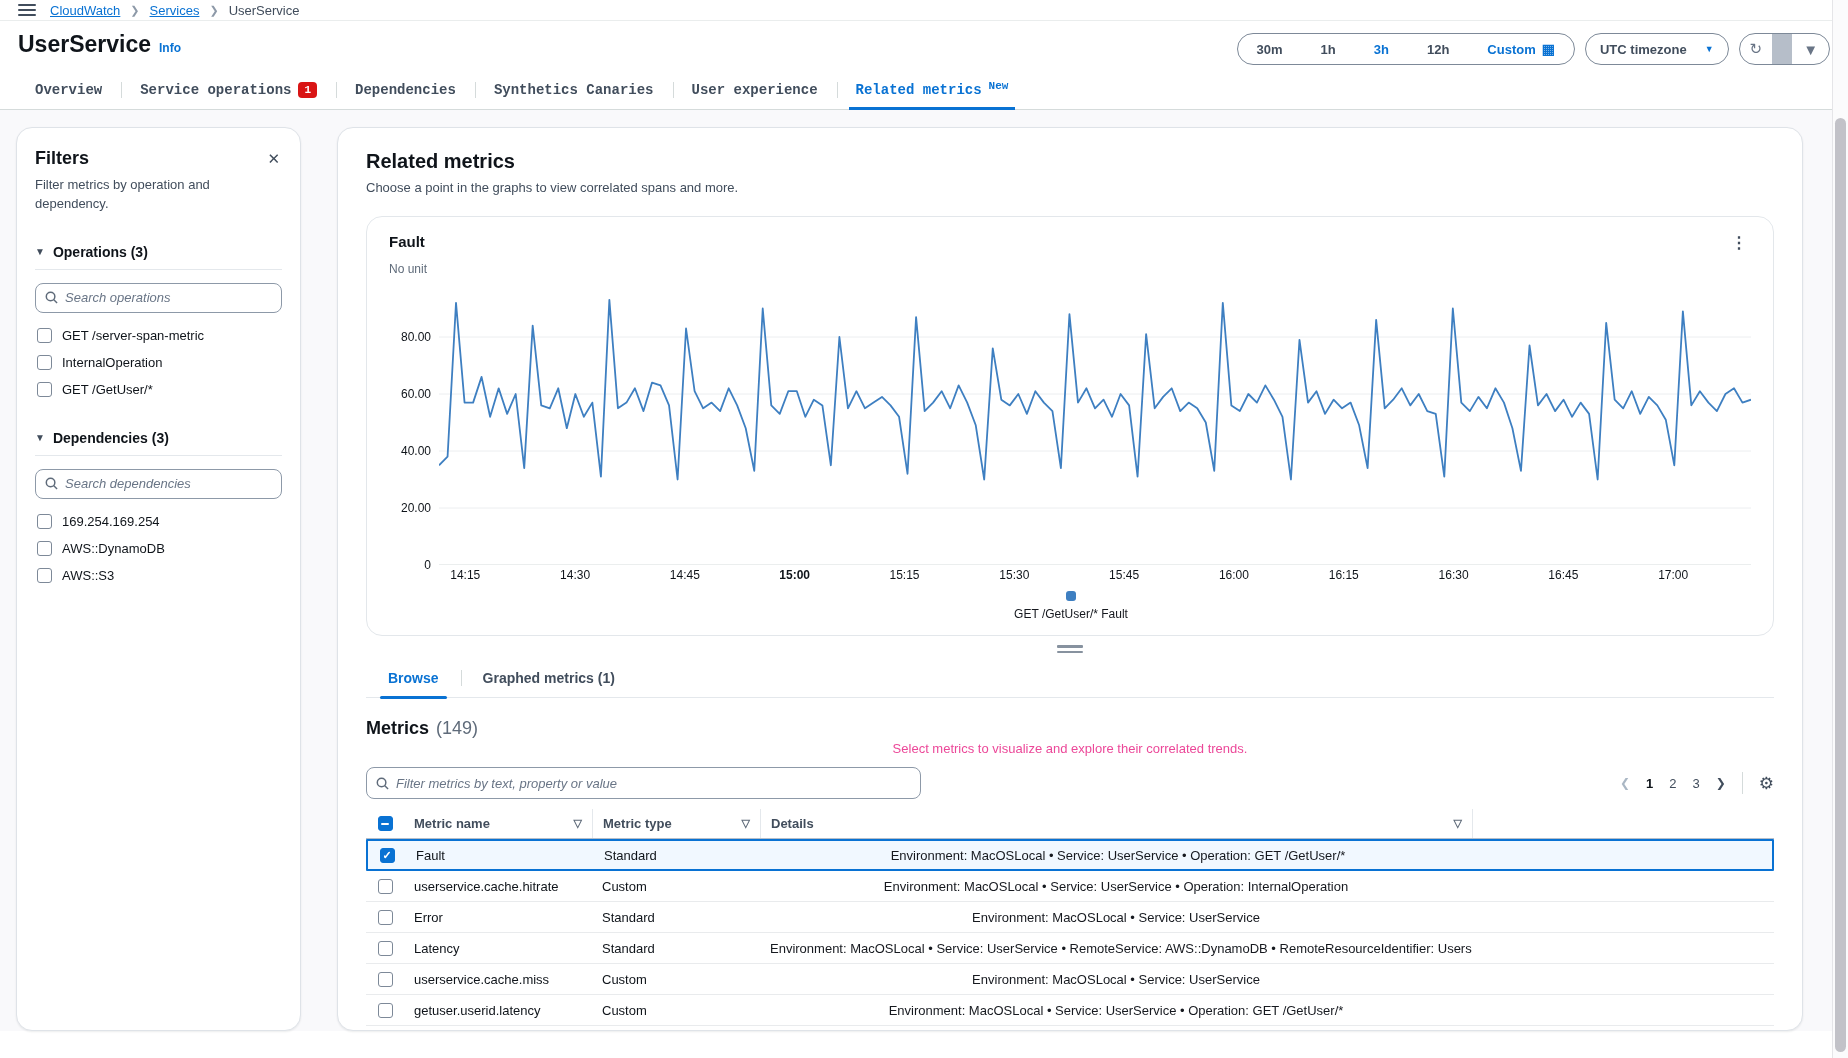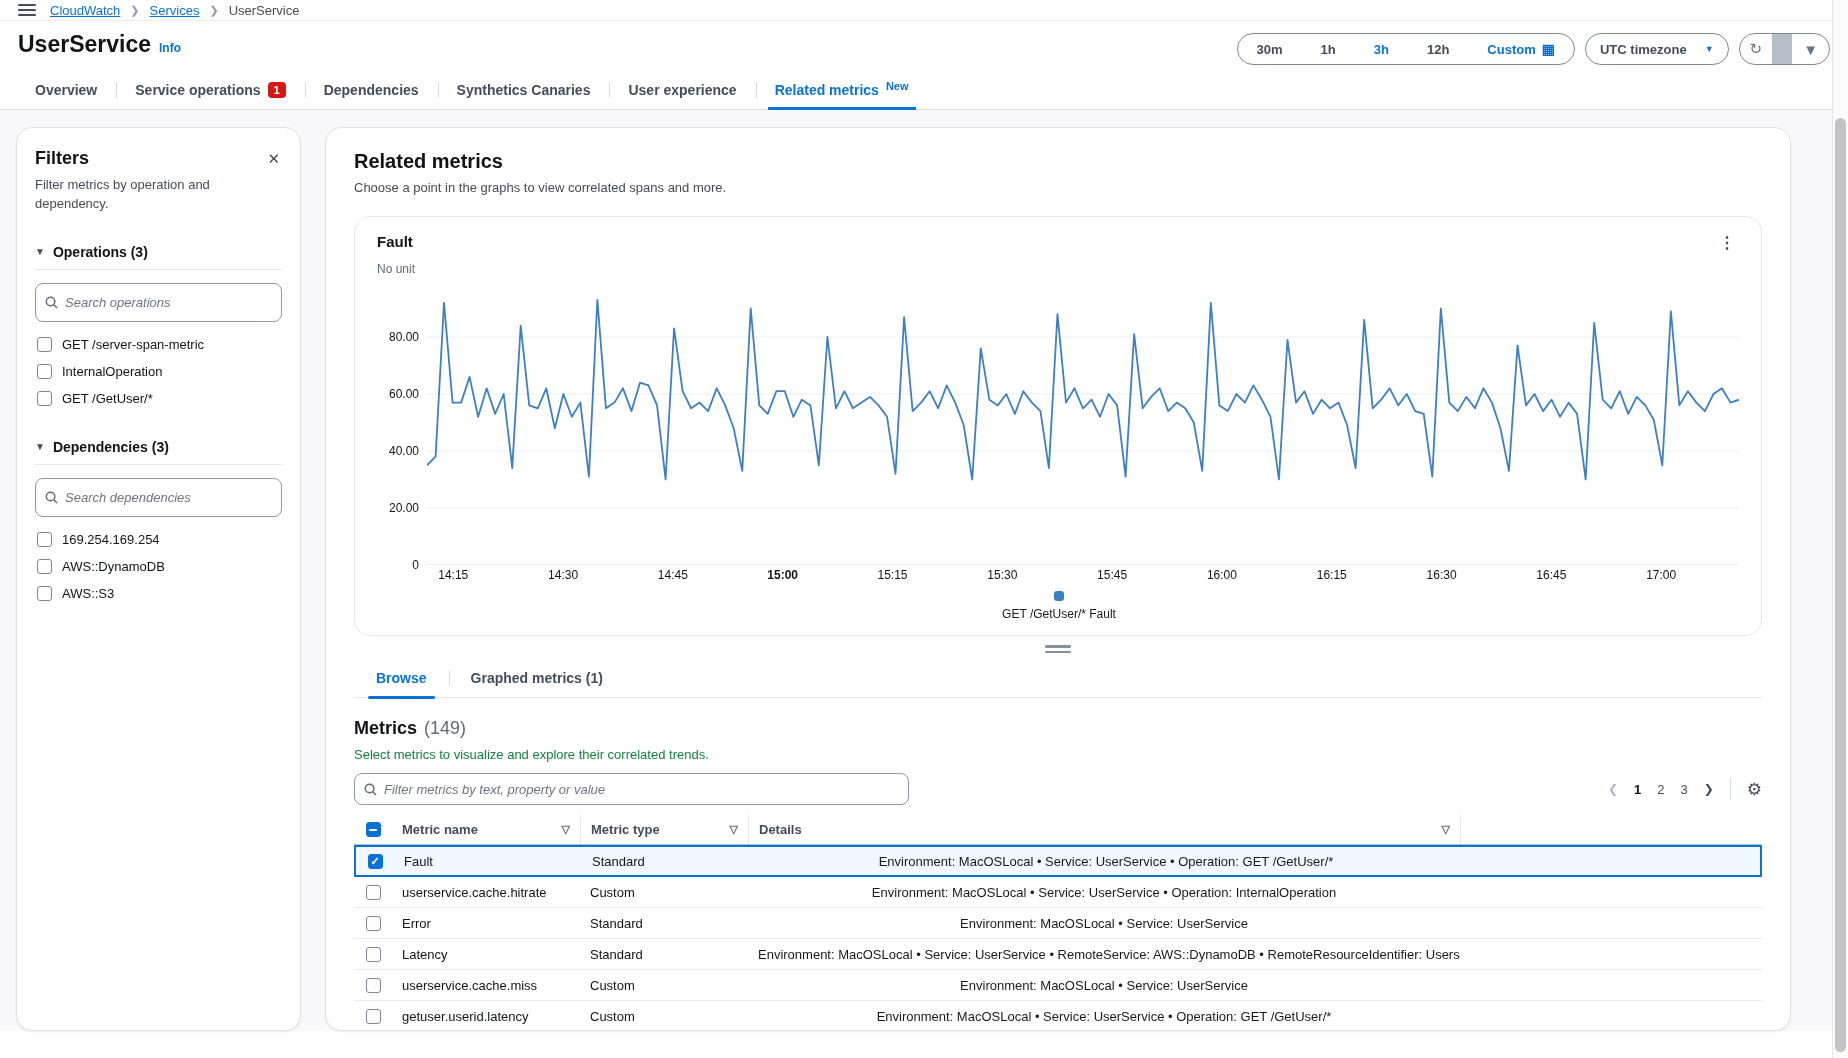--- a/index.html
+++ b/index.html
@@ -30,43 +30,43 @@
   .tz { padding:0 14px; gap:18px; font-size:13px; font-weight:bold; color:#414d5c; cursor:pointer; }
   .caret { font-size:9px; color:#0972d3; }
   .refresh { padding:0; color:#697586; }
   .refresh span { padding:0 10px; font-size:15px; cursor:pointer; }
   .refresh .divv { width:1px; align-self:stretch; background:#b6bec9; }
   .refresh .caret { color:#697586; }
 
   
   .tabs { display:flex; align-items:stretch; margin-top:8px; border-bottom:1px solid #d5dbdb; padding-left:16px; }
   .tab { display:flex; align-items:center; gap:7px; padding:9px 19px 11px; font-size:14px; font-weight:bold;
-    color:#414d5c; cursor:pointer; position:relative; }
+    color:#414d5c; cursor:pointer; position:relative;font-family:Liberation Mono, monospace; }
   .tab + .tab::before { content:""; position:absolute; left:0; top:9px; bottom:11px; width:1px; background:#d5dbdb; }
   .tab.active { color:#0972d3; }
   .tab.active::after { content:""; position:absolute; left:12px; right:12px; bottom:-1px; height:3px; background:#0972d3; }
   .badge-red { background:#d91515; color:#fff; font-size:11px; font-weight:bold; border-radius:4px;
     padding:2px 6px; line-height:1.1; }
   .new-badge { color:#0972d3; font-size:11px; font-weight:bold; position:relative; top:-4px; }
 
   
-  .content { display:flex; gap:24px; padding:17px 0 0 16px; background:#f9f9fb; height:921px; }
+  .content { display:flex; gap:36px; padding:17px 0 0 16px; background:#f9f9fb; height:921px; }
   .card { background:#fff; border:1px solid #dfe3e8; border-radius:16px; box-shadow:0 1px 2px rgba(15,20,26,.08); }
 
   
   .sidebar { width:285px; padding:20px 18px; height:100%; }
   .sb-head { display:flex; justify-content:space-between; align-items:flex-start; }
   .sb-title { font-size:18px; font-weight:bold; }
   .close-x { font-size:15px; color:#414d5c; cursor:pointer; padding:2px; }
   .sb-desc { font-size:13px; color:#414d5c; margin-top:6px; line-height:1.45; width:200px; }
   .sb-section { margin-top:30px; }
   .sb-sec-head { display:flex; align-items:center; gap:8px; font-size:14px; font-weight:bold;
     border-bottom:1px solid #e4e8ec; padding-bottom:9px; cursor:pointer; }
   .tri { font-size:10px; color:#414d5c; }
-  .search-box { margin-top:13px; display:flex; align-items:center; gap:7px; height:39px;
+  .search-box { margin-top:13px; display:flex; align-items:center; gap:7px; height:30px;
     border:1px solid #8d99a8; border-radius:8px; padding:0 9px; background:#fff; }
   .search-box input { border:none; outline:none; flex:1; font-size:13px; font-family:"Liberation Sans",sans-serif; background:transparent; }
   .search-box input::placeholder { font-style:italic; color:#697586; }
   .mag { flex:none; }
   .cklist { margin-top:12px; display:flex; flex-direction:column; gap:6px; }
   .ckrow { display:flex; align-items:center; gap:10px; font-size:13px; padding:3px 2px; cursor:pointer; }
   .cb { width:15px; height:15px; border:1.5px solid #7d8998; border-radius:3px; background:#fff; flex:none;
     display:flex; align-items:center; justify-content:center; font-size:11px; color:#fff; }
   .cb[data-state="checked"] { background:#0972d3; border-color:#0972d3; }
   .cb[data-state="checked"]::after { content:"✓"; font-weight:bold; }
@@ -103,21 +103,21 @@
   .sec-tabs { display:flex; align-items:stretch; border-bottom:1px solid #e4e8ec; margin-top:8px; }
   .sec-tab { font-size:14px; font-weight:bold; color:#414d5c; padding:9px 22px 11px; position:relative; cursor:pointer; }
   .sec-tab + .sec-tab::before { content:""; position:absolute; left:0; top:9px; bottom:11px; width:1px; background:#d5dbdb; }
   .sec-tab.active { color:#0972d3; }
   .sec-tab.active::after { content:""; position:absolute; left:14px; right:14px; bottom:-2px; height:3px; background:#0972d3; border-radius:2px; }
 
   
   .metrics-head { margin-top:20px; display:flex; align-items:baseline; gap:7px; }
   .metrics-title { font-size:18px; font-weight:bold; }
   .metrics-count { font-size:18px; color:#5f6b7a; }
-  .metrics-sub { font-size:13px; color:#15803d; margin-top:8px; }
+  .metrics-sub { font-size:13px; color:#ec4899; margin-top:2px;text-align:center; }
   .toolsrow { display:flex; justify-content:space-between; align-items:center; margin-top:11px; }
   .filter-box { width:555px; height:32px; }
   .pager { display:flex; align-items:center; gap:16px; color:#414d5c; }
   .pg-arrow { font-size:12px; cursor:pointer; color:#414d5c; }
   .pg-arrow.disabled { color:#aab7c4; cursor:default; }
   .pg-num { font-size:13px; cursor:pointer; color:#414d5c; }
   .pg-num.current { font-weight:bold; color:#0f141a; }
   .pg-div { width:1px; height:22px; background:#d5dbdb; }
   .gear { font-size:17px; cursor:pointer; color:#414d5c; }
 

